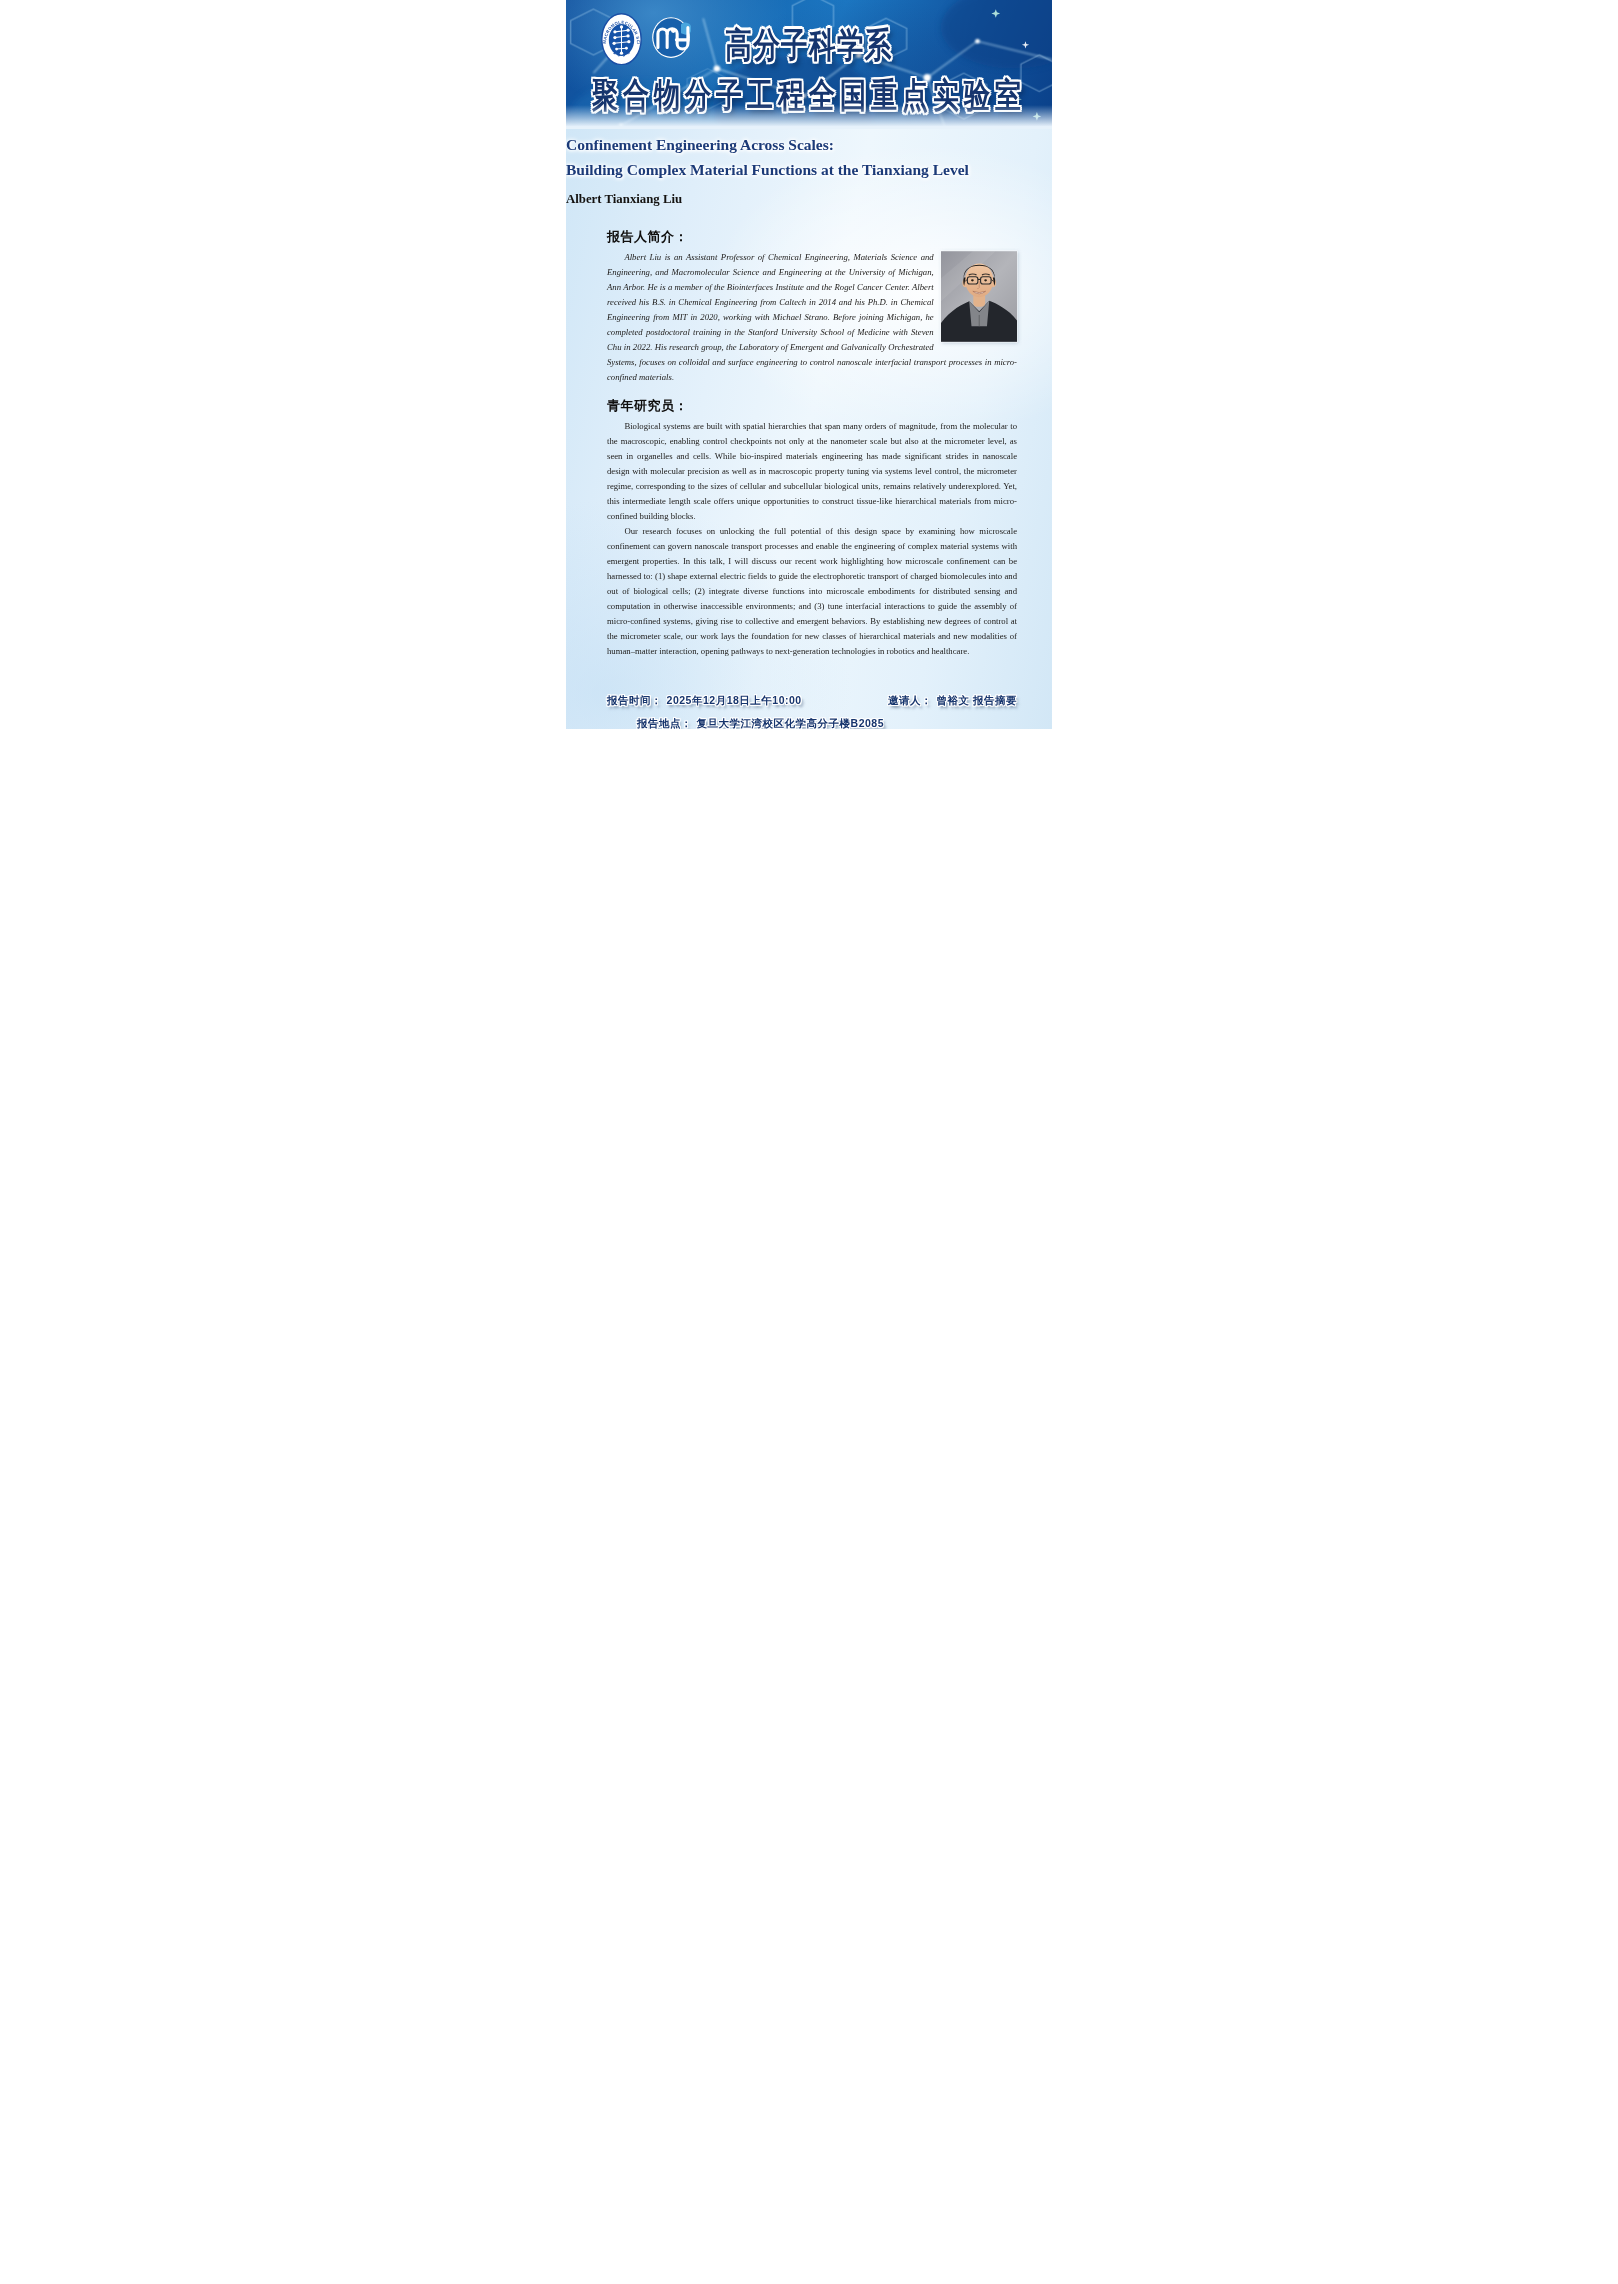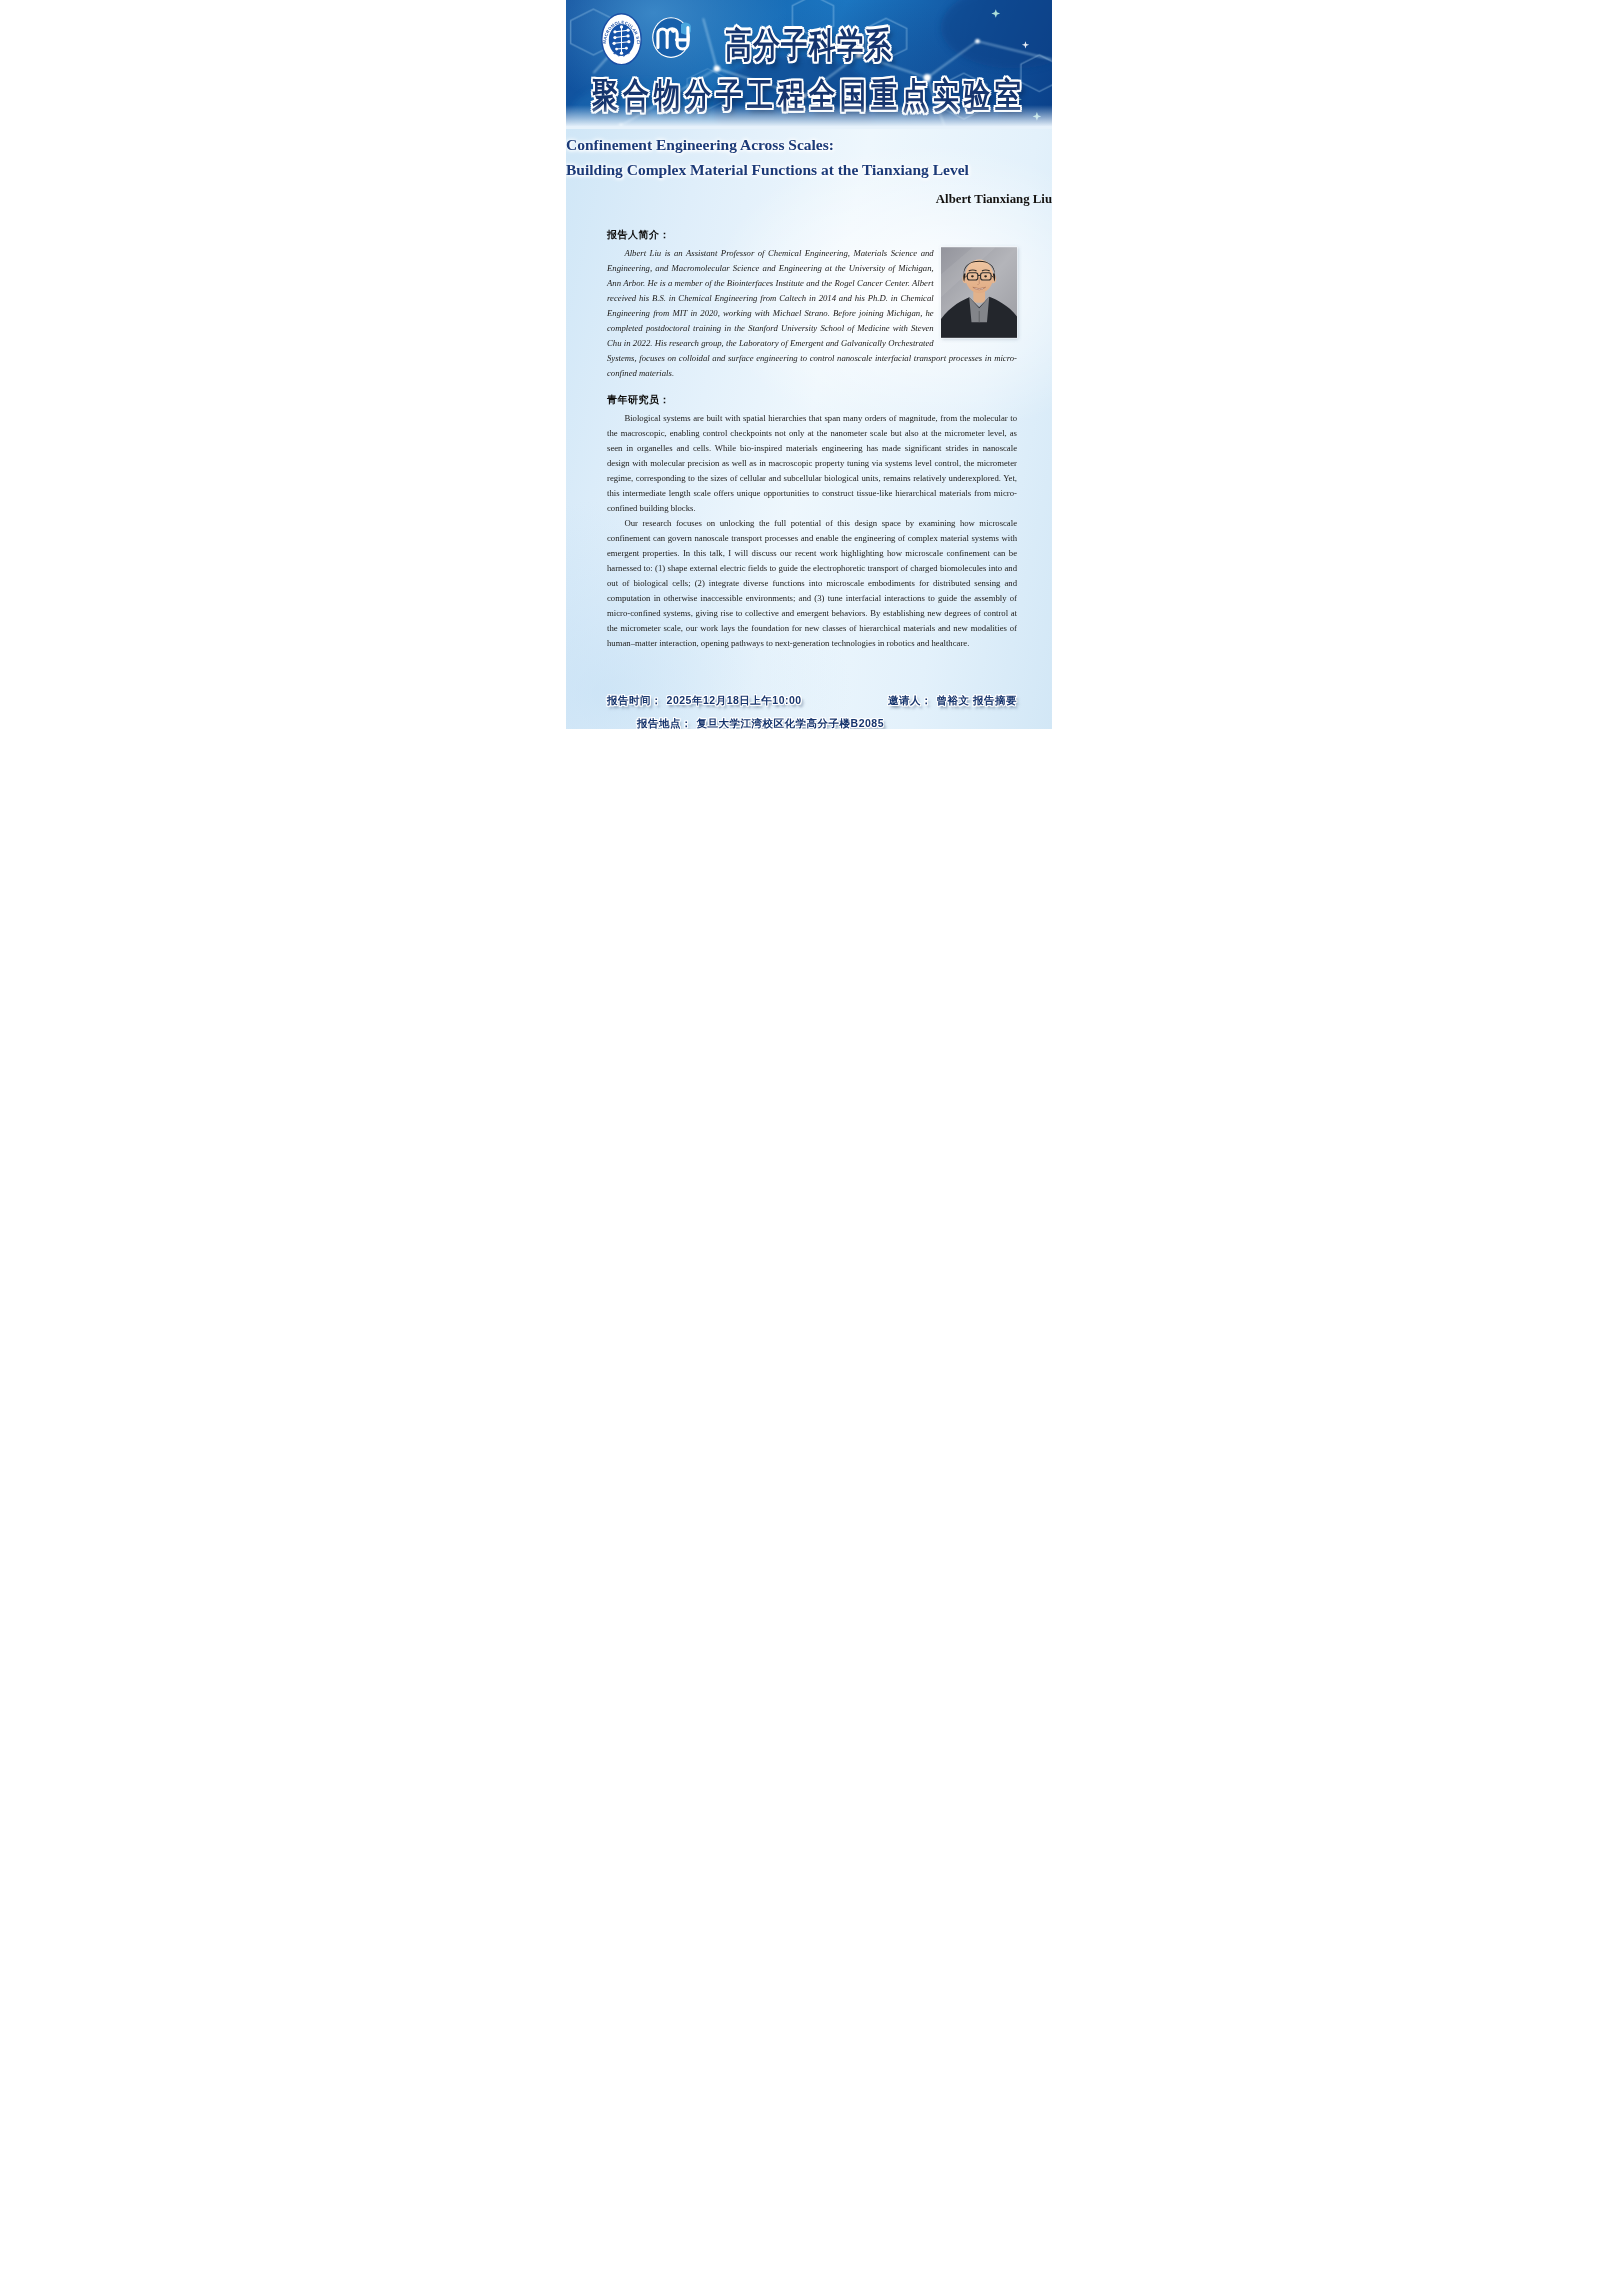--- a/index.html
+++ b/index.html
@@ -42,28 +42,28 @@
   
   .title-line{
     position:absolute;left:0;width:100%;text-align:left;font-weight:bold;color:#1b3a78;
     font-size:15.5px;line-height:18px;
     text-shadow:0 0 3.2px #fff,0 0 4.6px #fff,0 0 6.4px #fff,0.9px 0.9px 2.7px rgba(255,255,255,.95);
     white-space:nowrap;
   }
   .title-1{top:136px;}
   .title-2{top:161px;}
   .speaker{
-    position:absolute;left:0;top:192px;width:100%;text-align:right;
+    position:absolute;left:0;top:192px;width:100%;text-align:left;
     font-weight:bold;color:#141210;font-size:12.8px;line-height:15.5px;
   }
   
   .content{position:absolute;left:41px;top:228px;width:410px;color:#1c1a18;}
   .sec-heading{
     font-family:Liberation Mono, monospace;
-    font-weight:900;font-size:10px;color:#0f0e0d;letter-spacing:0.5px;margin:0 0 4.1px 0;
+    font-weight:900;font-size:13px;color:#0f0e0d;letter-spacing:0.5px;margin:0 0 4.1px 0;
   }
   .para{
     margin:0;font-size:8.7px;line-height:15px;text-align:justify;text-indent:2em;
   }
   .bio-wrap{overflow:visible;font-style:italic;}
   .photo{
     float:right;width:76px;height:91px;margin:0.9px 0 2.7px 7.3px;
     box-shadow:0 0 0 0.5px rgba(255,255,255,.9),0.9px 1.4px 3.7px rgba(80,110,140,.35);
   }
   .photo svg{display:block;width:100%;height:100%;}

